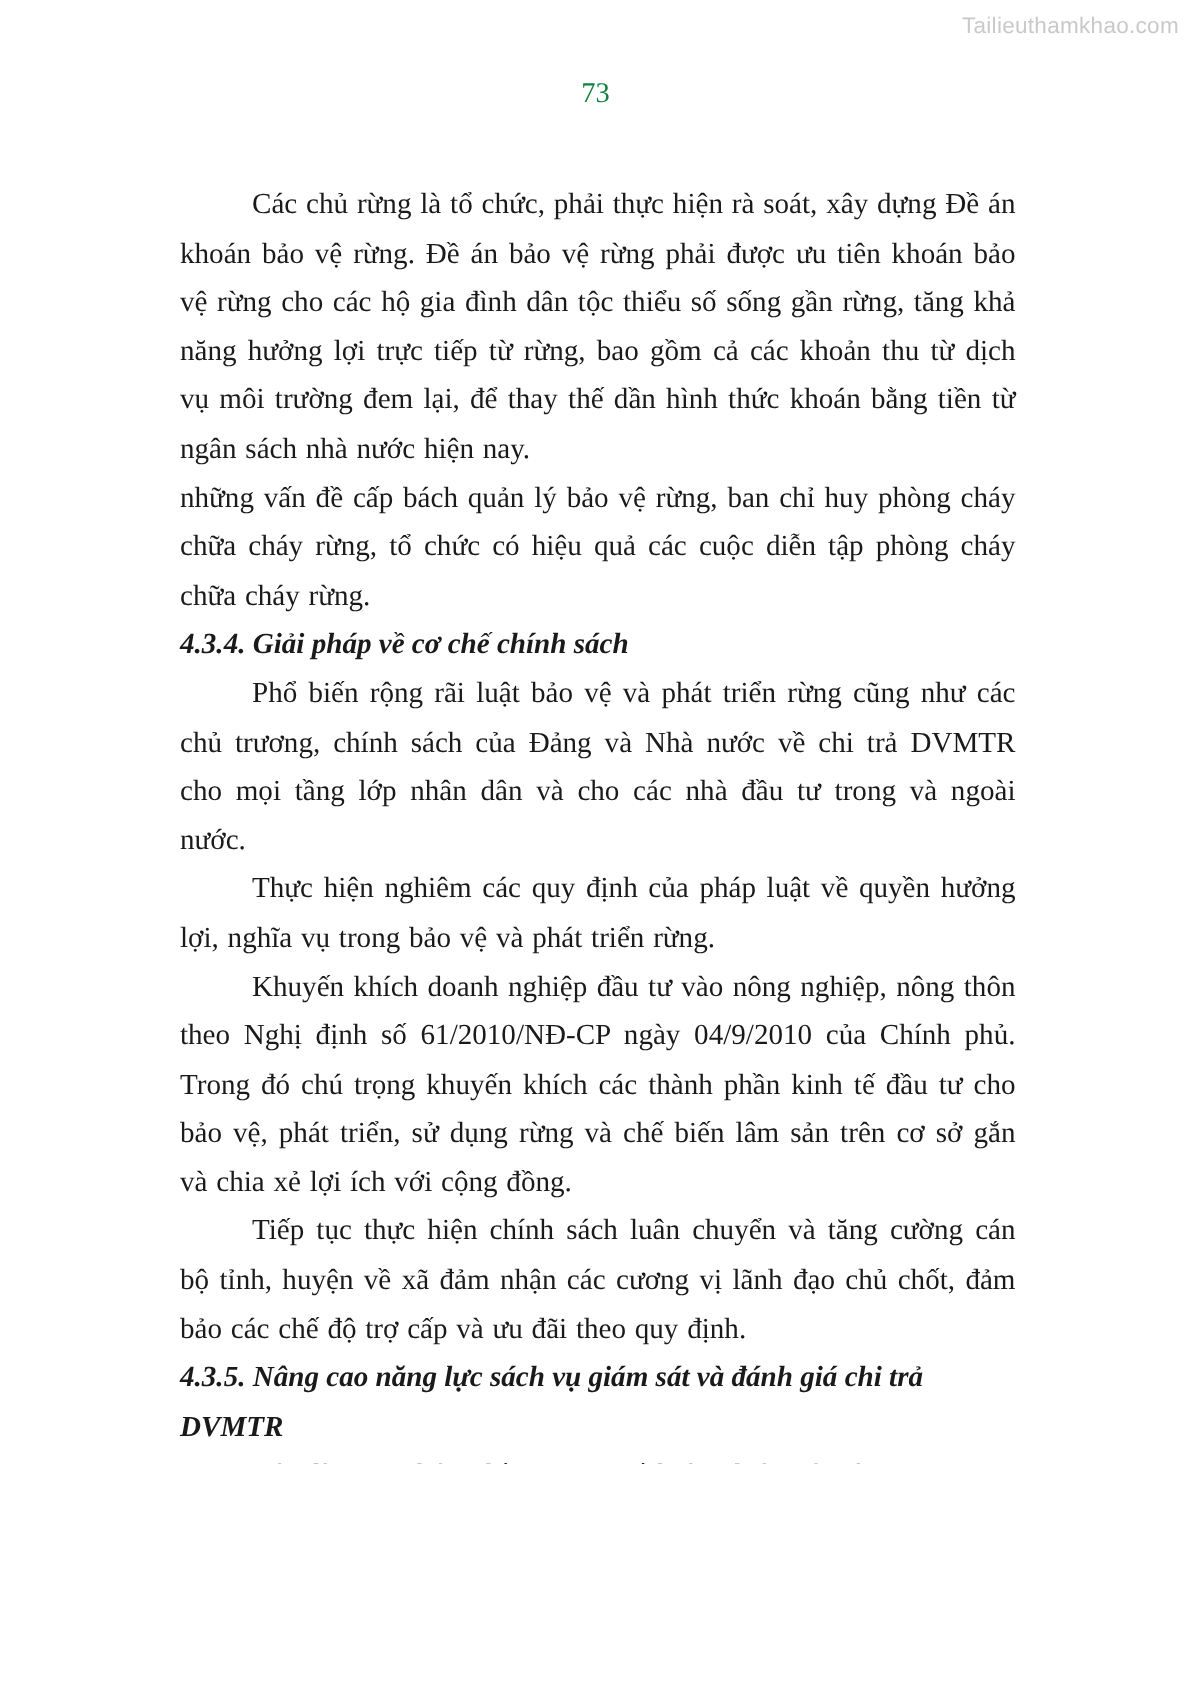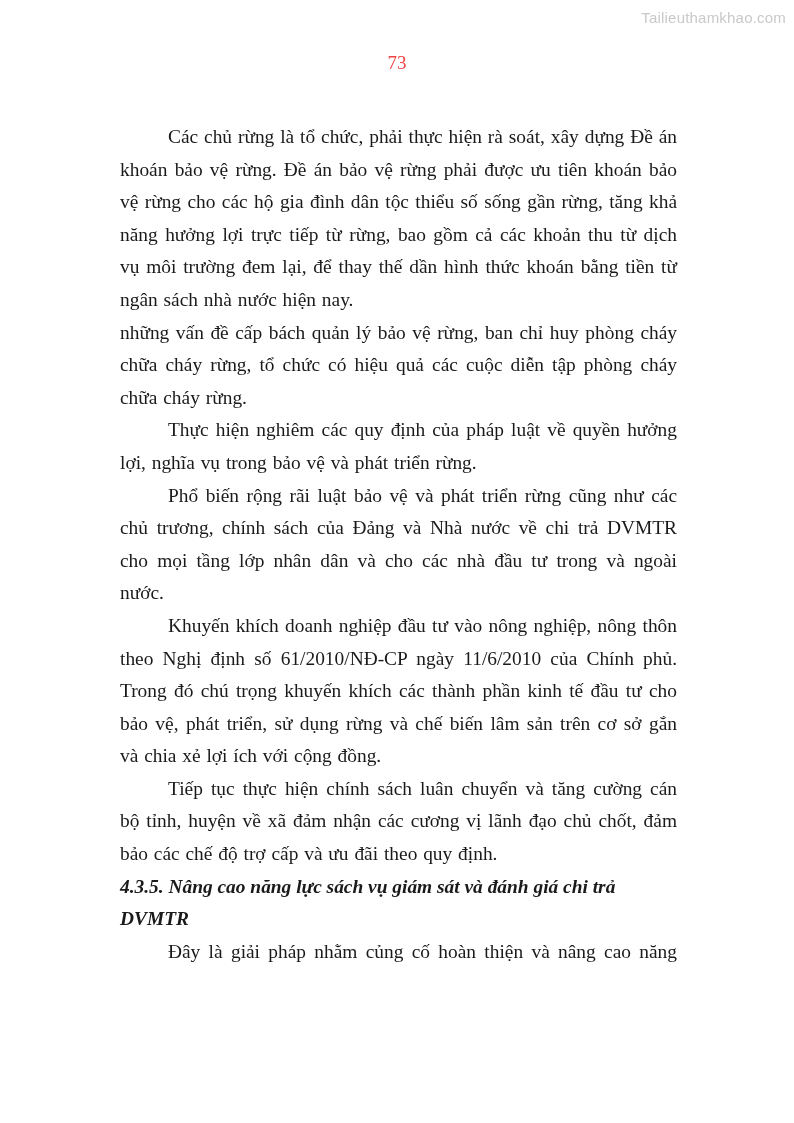--- a/index.html
+++ b/index.html
@@ -26,21 +26,21 @@
     letter-spacing: 0.2px;
     user-select: none;
   }
   .page-number {
     position: absolute;
     top: 52px;
     left: 0;
     width: 100%;
     text-align: center;
     font-size: 19px;
-    color: #ef4444;
+    color: #15803d;
   }
   .content {
     position: absolute;
     top: 121px;
     left: 120px;
     width: 557px;
   }
   .content p {
     margin: 0;
     font-size: 19.4px;
@@ -71,27 +71,28 @@
   <div class="watermark">Tailieuthamkhao.com</div>
 
   <div class="page-number">73</div>
 
   <div class="content">
 
     <p class="para indent">Các chủ rừng là tổ chức, phải thực hiện rà soát, xây dựng Đề án khoán bảo vệ rừng. Đề án bảo vệ rừng phải được ưu tiên khoán bảo vệ rừng cho các hộ gia đình dân tộc thiểu số sống gần rừng, tăng khả năng hưởng lợi trực tiếp từ rừng, bao gồm cả các khoản thu từ dịch vụ môi trường đem lại, để thay thế dần hình thức khoán bằng tiền từ ngân sách nhà nước hiện nay.</p>
 
     <p class="para">những vấn đề cấp bách quản lý bảo vệ rừng, ban chỉ huy phòng cháy chữa cháy rừng, tổ chức có hiệu quả các cuộc diễn tập phòng cháy chữa cháy rừng.</p>
 
+    <h2>4.3.4. Giải pháp về cơ chế chính sách</h2>
+
+    <p class="para indent">Phổ biến rộng rãi luật bảo vệ và phát triển rừng cũng như các chủ trương, chính sách của Đảng và Nhà nước về chi trả DVMTR cho mọi tầng lớp nhân dân và cho các nhà đầu tư trong và ngoài nước.</p>
 
     <p class="para indent">Thực hiện nghiêm các quy định của pháp luật về quyền hưởng lợi, nghĩa vụ trong bảo vệ và phát triển rừng.</p>
 
-    <p class="para indent">Phổ biến rộng rãi luật bảo vệ và phát triển rừng cũng như các chủ trương, chính sách của Đảng và Nhà nước về chi trả DVMTR cho mọi tầng lớp nhân dân và cho các nhà đầu tư trong và ngoài nước.</p>
 
-
-    <p class="para indent">Khuyến khích doanh nghiệp đầu tư vào nông nghiệp, nông thôn theo Nghị định số 61/2010/NĐ-CP ngày 11/6/2010 của Chính phủ. Trong đó chú trọng khuyến khích các thành phần kinh tế đầu tư cho bảo vệ, phát triển, sử dụng rừng và chế biến lâm sản trên cơ sở gắn và chia xẻ lợi ích với cộng đồng.</p>
+    <p class="para indent">Khuyến khích doanh nghiệp đầu tư vào nông nghiệp, nông thôn theo Nghị định số 61/2010/NĐ-CP ngày 04/9/2010 của Chính phủ. Trong đó chú trọng khuyến khích các thành phần kinh tế đầu tư cho bảo vệ, phát triển, sử dụng rừng và chế biến lâm sản trên cơ sở gắn và chia xẻ lợi ích với cộng đồng.</p>
 
     <p class="para indent">Tiếp tục thực hiện chính sách luân chuyển và tăng cường cán bộ tỉnh, huyện về xã đảm nhận các cương vị lãnh đạo chủ chốt, đảm bảo các chế độ trợ cấp và ưu đãi theo quy định.</p>
 
     <h2>4.3.5. Nâng cao năng lực sách vụ giám sát và đánh giá chi trả DVMTR</h2>
 
     <p class="para indent justify-last">Đây là giải pháp nhằm củng cố hoàn thiện và nâng cao năng lực công tác của hệ thống giám sát và đánh giá chất lượng DVMTR. Giải pháp này bao gồm giải pháp nâng cao nhận thức các bên liên quan, nâng cao nghiệp vụ</p>
 
   </div>
 </div>
 

